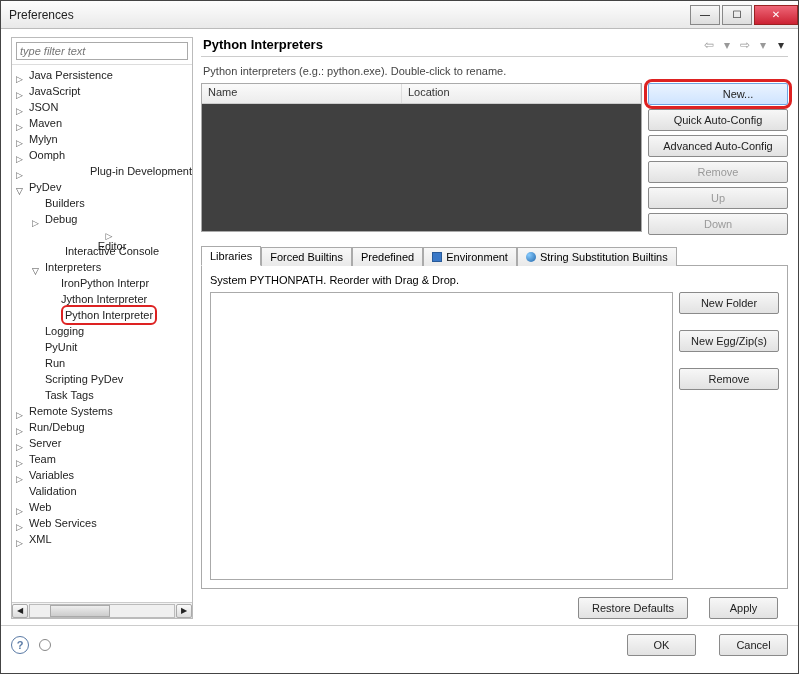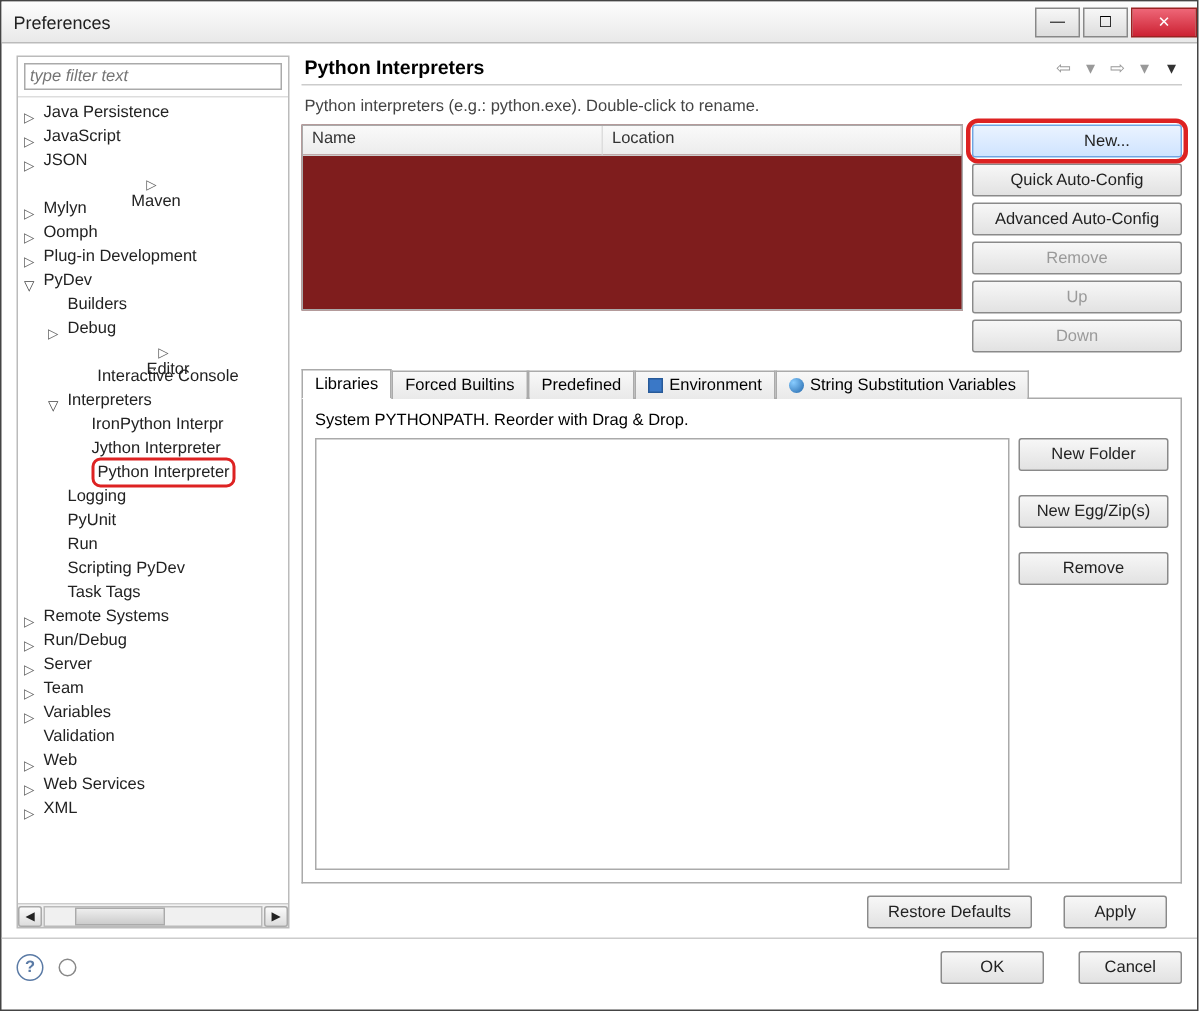--- a/index.html
+++ b/index.html
@@ -42,21 +42,21 @@
 .fake-hscroll .thumb { position:absolute; left:20px; width:60px; top:0; bottom:0; background:linear-gradient(#eee,#ccc); border:1px solid #aaa; }
 
 
 .header-bar { display:flex; align-items:center; border-bottom:1px solid #ccc; padding:0 0 4px 2px; margin-bottom:8px;}
 .header-bar h1 { font-size:13px; font-weight:bold; flex:1; }
 .header-bar .navbtn { width:14px; height:14px; display:inline-flex; align-items:center; justify-content:center; color:#999; margin-left:4px; font-size:12px;}
 .desc { color:#444; margin-bottom:6px; padding-left:2px;}
 
 
 .interp-row { display:flex; gap:6px; }
-.interp-table { flex:1; border:1px solid #aaa; height:124px; display:flex; flex-direction:column; background:#7f1d1d; }
+.interp-table { flex:1; border:1px solid #aaa; height:149px; display:flex; flex-direction:column; background:#404040; }
 .interp-table .thead { display:flex; height:20px; background:linear-gradient(#fafafa,#ececec); border-bottom:1px solid #ccc; }
 .interp-table .th { padding:2px 6px; border-right:1px solid #ddd; color:#333; }
 .interp-table .th.name { width:200px; }
 .interp-table .th.loc { flex:1; }
 
 
 .btncol { width:140px; display:flex; flex-direction:column; gap:4px; }
 .btn { height:22px; border:1px solid #8a8a8a; background:linear-gradient(#f7f7f7,#e2e2e2); border-radius:2px; color:#222; cursor:default; display:flex; align-items:center; justify-content:center; }
 .btn.disabled { color:#9a9a9a; }
 .btn.highlight-new { position:relative; background:linear-gradient(#eaf3ff,#cfe4ff); border:1px solid #6fa5e2;padding-left:40px; }
@@ -113,33 +113,33 @@
             <span class="lbl">Java Persistence</span>
           </div>
           <div class="node" style="padding-left: 4px;">
             <span class="arrow closed"></span>
             <span class="lbl">JavaScript</span>
           </div>
           <div class="node" style="padding-left: 4px;">
             <span class="arrow closed"></span>
             <span class="lbl">JSON</span>
           </div>
-          <div class="node" style="padding-left: 4px; flex-direction: column;">
+          <div class="node" style="padding-left: 4px;">
             <span class="arrow closed"></span>
             <span class="lbl">Maven</span>
           </div>
           <div class="node" style="padding-left: 4px;">
             <span class="arrow closed"></span>
             <span class="lbl">Mylyn</span>
           </div>
           <div class="node" style="padding-left: 4px;">
             <span class="arrow closed"></span>
             <span class="lbl">Oomph</span>
           </div>
-          <div class="node" style="padding-left: 4px;">
+          <div class="node" style="padding-left: 4px; justify-content: space-between;">
             <span class="arrow closed"></span>
             <span class="lbl">Plug-in Development</span>
           </div>
           <div class="node" style="padding-left: 4px;">
             <span class="arrow open"></span>
             <span class="lbl">PyDev</span>
           </div>
           <div class="node" style="padding-left: 20px;">
             <span class="arrow none"></span>
             <span class="lbl">Builders</span>
@@ -289,21 +289,21 @@
         </div>
       <div class="tab">
           <span>Predefined</span>
         </div>
       <div class="tab">
           <span class="tab-icon icon-env"></span>
           <span>Environment</span>
         </div>
       <div class="tab">
           <span class="tab-icon icon-globe"></span>
-          <span>String Substitution Variables</span>
+          <span>String Substitution Builtins</span>
         </div>
     </div>
     <div class="tab-panel">
       <div class="panel-desc">System PYTHONPATH.   Reorder with Drag &amp; Drop.</div>
       <div class="panel-row">
         <div class="panel-list"></div>
         <div class="panel-btns">
           <div class="btn">
               <span>New Folder</span>
             </div>

